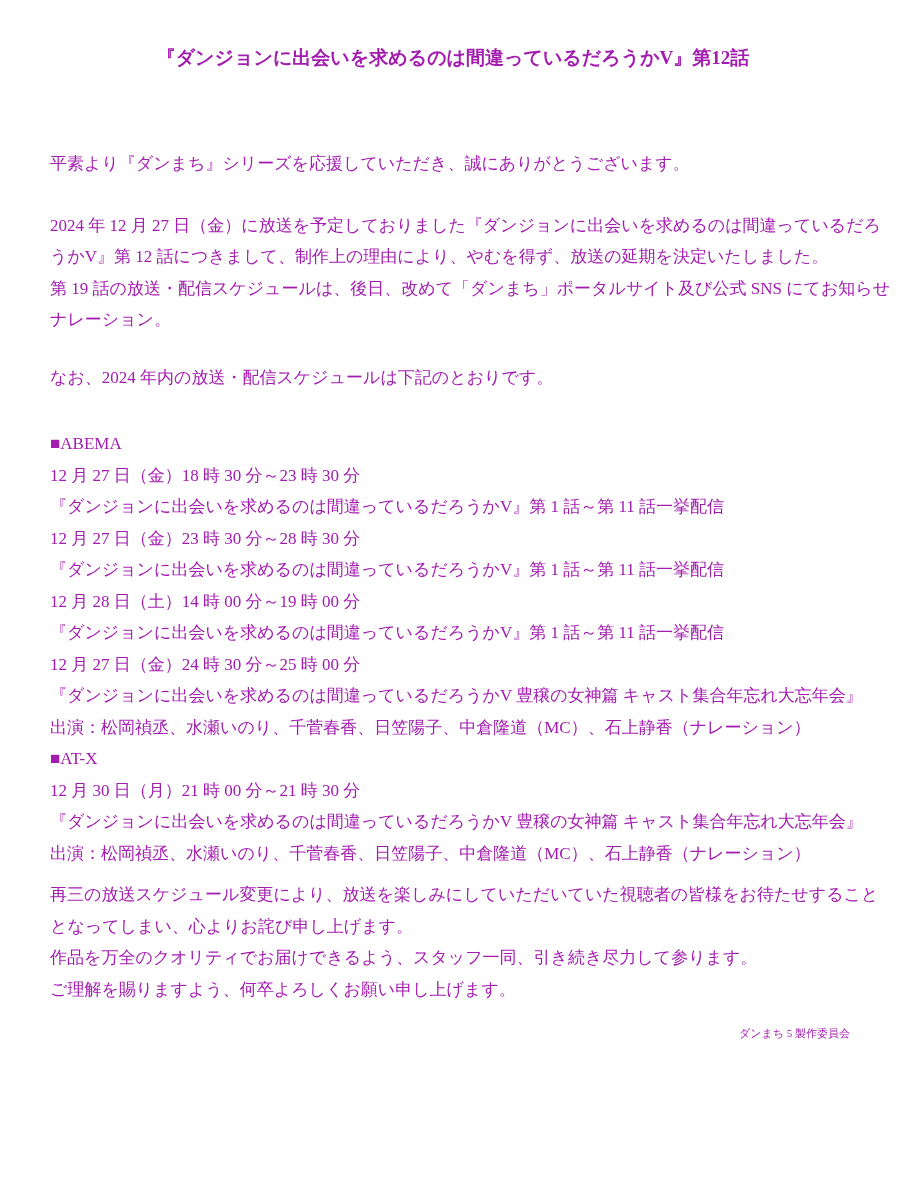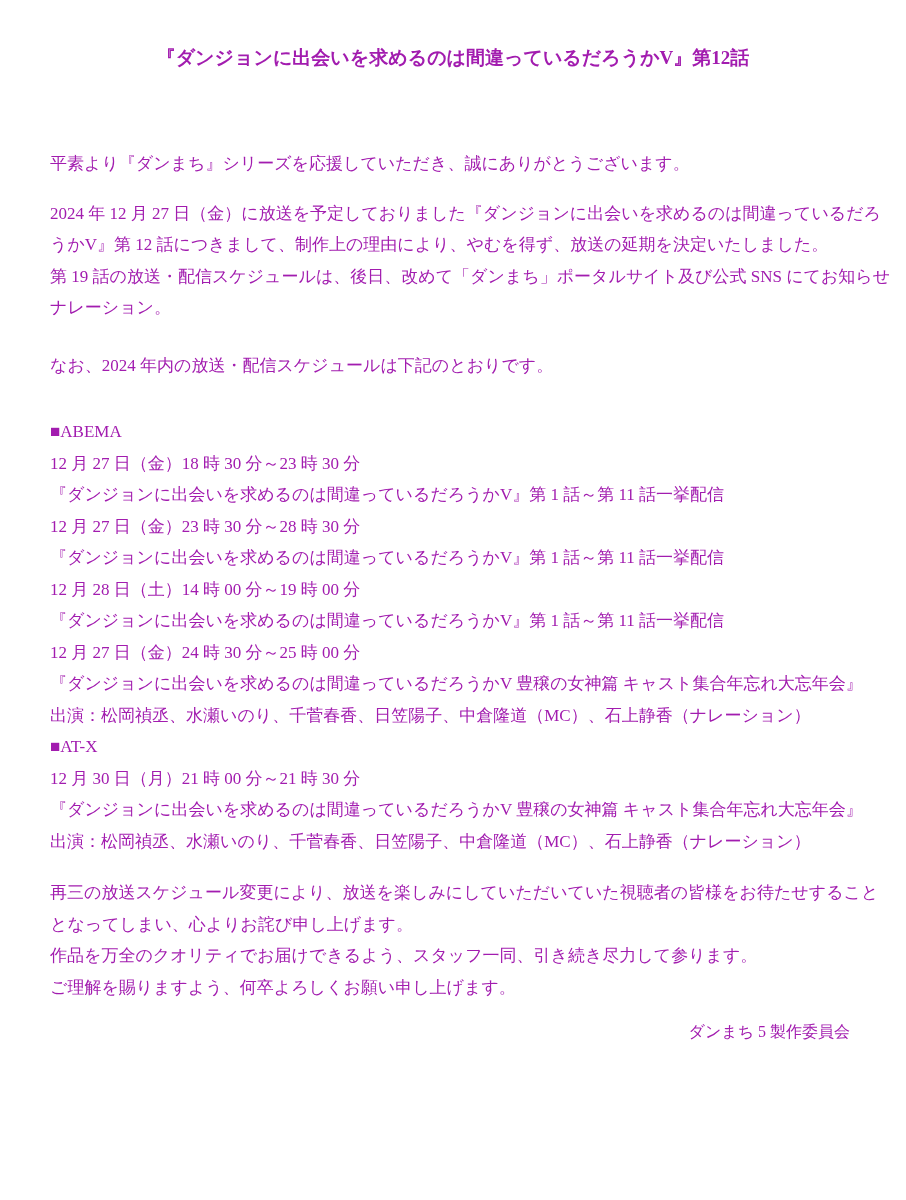--- a/index.html
+++ b/index.html
@@ -27,31 +27,31 @@
   }
   .line {
     margin-left: 50px;
     font-size: 17px;
     line-height: 31.5px;
     white-space: nowrap;
   }
   .sig-line {
     margin-right: 56px;
     text-align: right;
-    font-size: 16px;
+    font-size: 11px;
     line-height: 31.5px;
     white-space: nowrap;
   }
   .mt-a { margin-top: 26px; }
   .mt-b { margin-top: 74px; }
-  .mt-c { margin-top: 18px; }
+  .mt-c { margin-top: 30px; }
   .mt-d { margin-top: 26px; }
   .mt-e { margin-top: 35px; }
   .mt-f { margin-top: 25px; }
-  .mt-g { margin-top: 20px; }
+  .mt-g { margin-top: 10px; }
   .mt-h { margin-top: 13px; }
 </style>
 </head>
 <body>
 
 <div class="page">
 
   <header>
     <div class="title-line">『ダンジョンに出会いを求めるのは間違っているだろうかV』第12話</div>
   </header>

